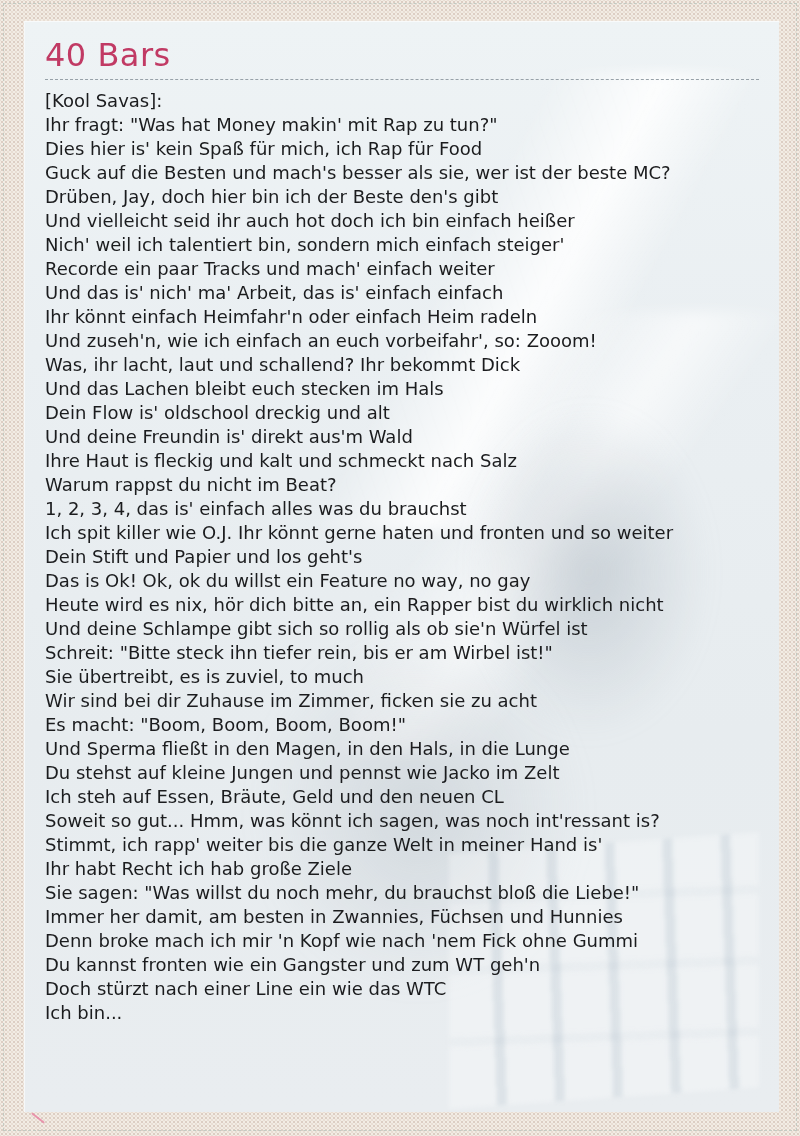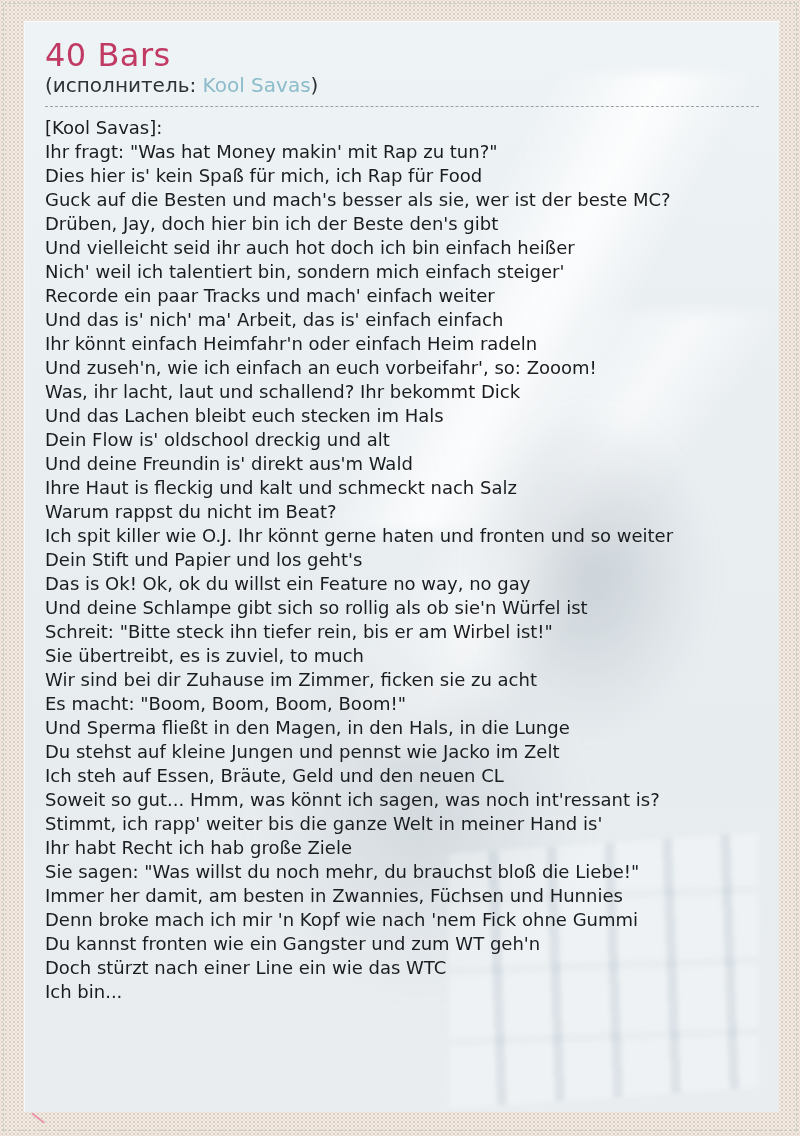--- a/index.html
+++ b/index.html
@@ -74,44 +74,45 @@
 
 <div class="card">
   <div class="wash wash-streak1"></div>
   <div class="wash wash-streak2"></div>
   <div class="wash wash-figure"></div>
   <div class="wash wash-shade"></div>
   <div class="wash wash-windows"></div>
 
   <div class="header">
     <h1 class="page-title" style="color: rgb(193, 58, 100);">40 Bars</h1>
-    <div class="subtitle" style="color: rgb(45, 50, 55);"><span>(исполнитель: </span><a href="#" style="color: rgb(140, 187, 202);">Kool Savas</a><span>)</span></div>
   </div>
 
   <div class="lyrics" style="color: rgb(27, 28, 30);">
       <div class="lyric-line">[Kool Savas]:</div>
       <div class="lyric-line">Ihr fragt: "Was hat Money makin' mit Rap zu tun?"</div>
       <div class="lyric-line">Dies hier is' kein Spaß für mich, ich Rap für Food</div>
       <div class="lyric-line">Guck auf die Besten und mach's besser als sie, wer ist der beste MC?</div>
       <div class="lyric-line">Drüben, Jay, doch hier bin ich der Beste den's gibt</div>
       <div class="lyric-line">Und vielleicht seid ihr auch hot doch ich bin einfach heißer</div>
       <div class="lyric-line">Nich' weil ich talentiert bin, sondern mich einfach steiger'</div>
       <div class="lyric-line">Recorde ein paar Tracks und mach' einfach weiter</div>
       <div class="lyric-line">Und das is' nich' ma' Arbeit, das is' einfach einfach</div>
       <div class="lyric-line">Ihr könnt einfach Heimfahr'n oder einfach Heim radeln</div>
       <div class="lyric-line">Und zuseh'n, wie ich einfach an euch vorbeifahr', so: Zooom!</div>
       <div class="lyric-line">Was, ihr lacht, laut und schallend? Ihr bekommt Dick</div>
       <div class="lyric-line">Und das Lachen bleibt euch stecken im Hals</div>
       <div class="lyric-line">Dein Flow is' oldschool dreckig und alt</div>
       <div class="lyric-line">Und deine Freundin is' direkt aus'm Wald</div>
       <div class="lyric-line">Ihre Haut is fleckig und kalt und schmeckt nach Salz</div>
       <div class="lyric-line">Warum rappst du nicht im Beat?</div>
+      <div class="lyric-line">1, 2, 3, 4, das is' einfach alles was du brauchst</div>
       <div class="lyric-line">Ich spit killer wie O.J. Ihr könnt gerne haten und fronten und so weiter</div>
       <div class="lyric-line">Dein Stift und Papier und los geht's</div>
       <div class="lyric-line">Das is Ok! Ok, ok du willst ein Feature no way, no gay</div>
+      <div class="lyric-line">Heute wird es nix, hör dich bitte an, ein Rapper bist du wirklich nicht</div>
       <div class="lyric-line">Und deine Schlampe gibt sich so rollig als ob sie'n Würfel ist</div>
       <div class="lyric-line">Schreit: "Bitte steck ihn tiefer rein, bis er am Wirbel ist!"</div>
       <div class="lyric-line">Sie übertreibt, es is zuviel, to much</div>
       <div class="lyric-line">Wir sind bei dir Zuhause im Zimmer, ficken sie zu acht</div>
       <div class="lyric-line">Es macht: "Boom, Boom, Boom, Boom!"</div>
       <div class="lyric-line">Und Sperma fließt in den Magen, in den Hals, in die Lunge</div>
       <div class="lyric-line">Du stehst auf kleine Jungen und pennst wie Jacko im Zelt</div>
       <div class="lyric-line">Ich steh auf Essen, Bräute, Geld und den neuen CL</div>
       <div class="lyric-line">Soweit so gut... Hmm, was könnt ich sagen, was noch int'ressant is?</div>
       <div class="lyric-line">Stimmt, ich rapp' weiter bis die ganze Welt in meiner Hand is'</div>

